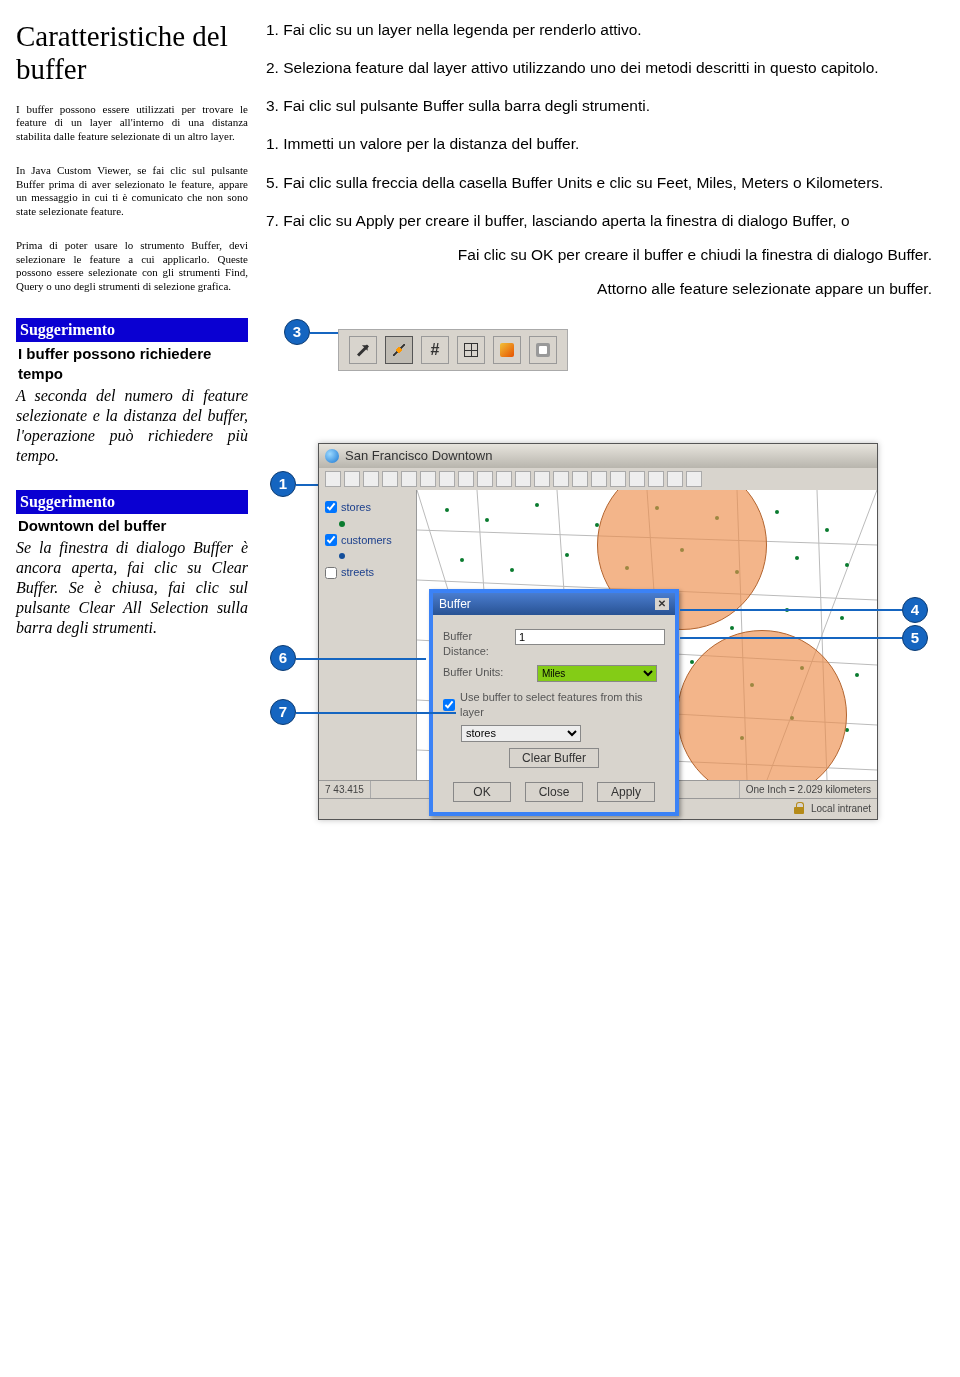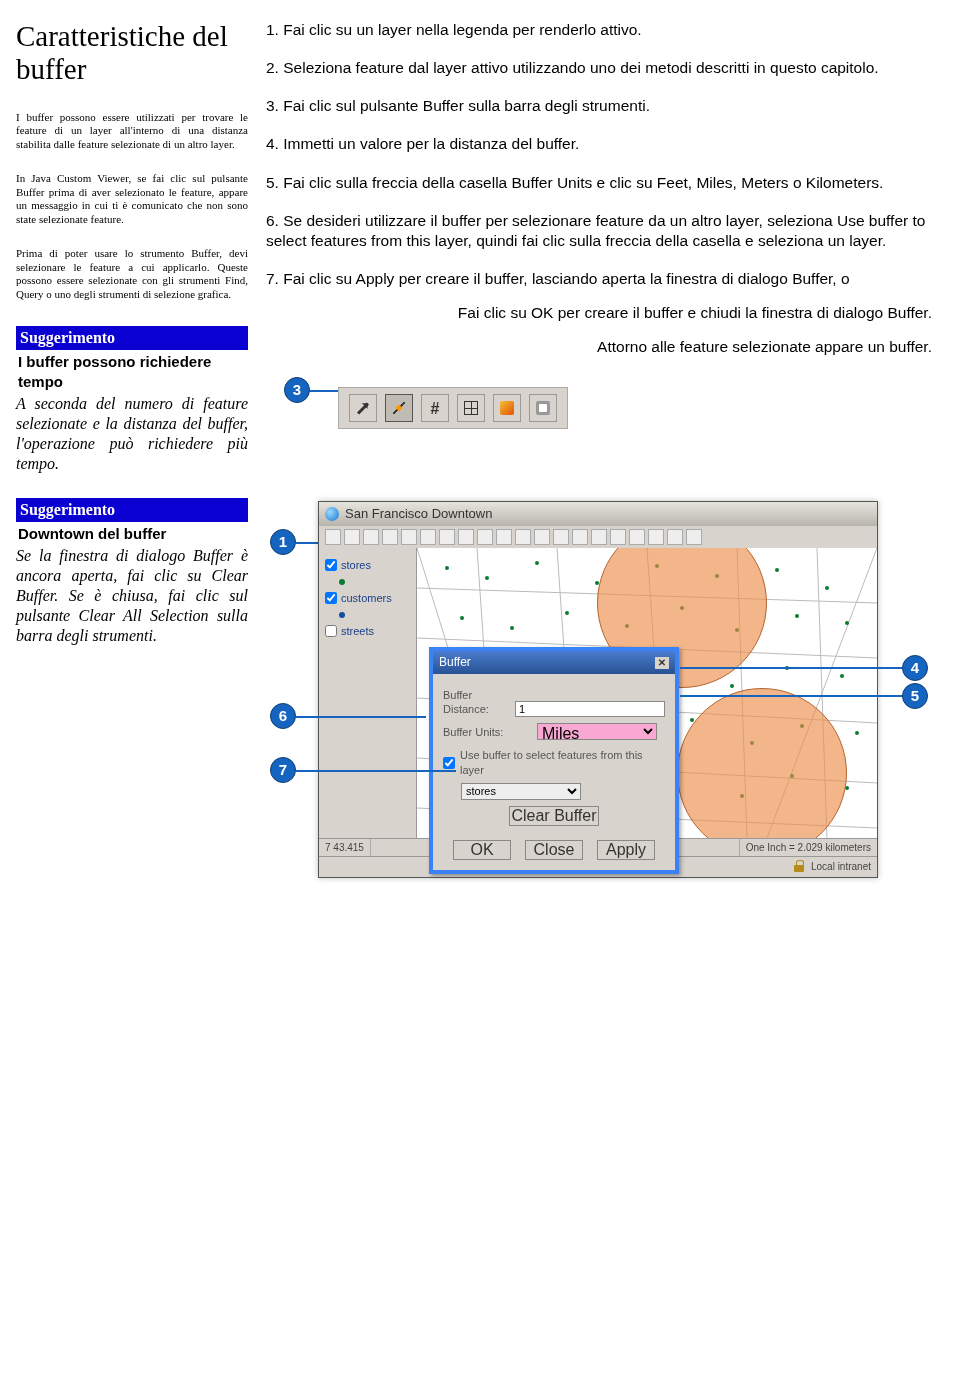--- a/index.html
+++ b/index.html
@@ -13,21 +13,21 @@
     padding: 20px 28px 20px 16px;
     line-height: 1.35;
   }
   .page { display: flex; gap: 18px; }
   .leftcol { width: 232px; flex: 0 0 232px; }
   .rightcol { flex: 1; }
   .page-title {
     font-family: "Times New Roman", Times, serif;
     font-size: 29px;
     font-weight: 400;
-    margin-bottom: 24px;
+    margin-bottom: 16px;
     line-height: 1.15;
   }
   .leftcol p.serif {
     font-family: "Times New Roman", Times, serif;
     font-size: 11px;
     text-align: justify;
     margin-bottom: 20px;
     line-height: 1.25;
   }
   .tip-head {
@@ -147,29 +147,29 @@
     box-shadow:2px 2px 4px rgba(0,0,0,.35);
     font-size:11px; color:#333;
   }
   .dialog .dtitle {
     background: linear-gradient(#4a7dcf,#285293);
     color:#fff; padding:3px 6px; display:flex; justify-content:space-between; align-items:center;
     font-size:12px;
   }
   .dialog .dtitle .x { width:14px;height:12px;background:#d8d4cd;color:#333;font-weight:bold;font-size:10px;display:flex;align-items:center;justify-content:center;}
   .dialog .dbody { padding:8px 10px 10px;}
-  .frow { display:flex; align-items:flex-end; margin:6px 0; gap:6px;}
+  .frow { display:flex; align-items:flex-start; margin:6px 0; gap:6px;}
   .frow .flab { width:88px; color:#555;}
   .frow input[type=text]{ flex:1; height:16px; border:1px solid #888; background:#fff; padding:0 3px; font-size:11px;}
-  .frow select { width:120px; height:17px; border:1px solid #888; background:#f9a8d4; font-size:16px;}
+  .frow select { width:120px; height:17px; border:1px solid #888; background:#84cc16; font-size:10px;}
   .chkrow { margin-top:8px; display:flex; align-items:center; gap:5px; color:#555;}
   .chkrow input{width:12px;height:12px;}
   .subrow { margin-top:5px; padding-left:18px;}
   .dbtns { display:flex; justify-content:center; gap:14px; margin-top:14px;}
-  .dbtn { width:58px; height:20px; background:#d8d4cd; border:1px solid #888; font-size:16px; display:flex;align-items:center;justify-content:center;}
+  .dbtn { width:58px; height:20px; background:#d8d4cd; border:1px solid #888; font-size:12px; display:flex;align-items:center;justify-content:center;}
   .clearb { display:flex; justify-content:center; margin-top:6px;}
 </style>
 </head>
 <body>
 
 <div class="page">
   <div class="leftcol">
     <h1 class="page-title">Caratteristiche del buffer</h1>
     <p class="serif">I buffer possono essere utilizzati per trovare le feature di un layer all'interno di una distanza stabilita dalle feature selezionate di un altro layer.</p>
     <p class="serif">In Java Custom Viewer, se fai clic sul pulsante Buffer prima di aver selezionato le feature, appare un messaggio in cui ti è comunicato che non sono state selezionate feature.</p>
@@ -181,25 +181,24 @@
 
     <div class="tip-head">Suggerimento</div>
     <div class="tip-sub"> Downtown del buffer</div>
     <div class="tip-body">Se la finestra di dialogo Buffer è ancora aperta, fai clic su Clear Buffer. Se è chiusa, fai clic sul pulsante Clear All Selection sulla barra degli strumenti.</div>
   </div>
 
   <div class="rightcol">
     <div class="step">1. Fai clic su un layer nella legenda per renderlo attivo.</div>
     <div class="step">2. Seleziona feature dal layer attivo utilizzando uno dei metodi descritti in questo capitolo.</div>
     <div class="step">3. Fai clic sul pulsante Buffer sulla barra degli strumenti.</div>
-    <div class="step">4. Immetti un valore per la distanza del buffer.</div>
+    <div class="step">1. Immetti un valore per la distanza del buffer.</div>
     <div class="step" style="padding-left:0;">
       <span>5. Fai clic sulla freccia della casella Buffer Units e clic su Feet, Miles, Meters o Kilometers.</span>
     </div>
-    <div class="step">6. Se desideri utilizzare il buffer per selezionare feature da un altro layer, seleziona Use buffer to select features from this layer, quindi fai clic sulla freccia della casella e seleziona un layer.</div>
     <div class="step">
       <span>7. Fai clic su Apply per creare il buffer, lasciando aperta la finestra di dialogo Buffer, o</span>
       <div class="sub">Fai clic su OK per creare il buffer e chiudi la finestra di dialogo Buffer.</div>
       <div class="sub">Attorno alle feature selezionate appare un buffer.</div>
     </div>
 
     <div class="figure-area">
 
       <div class="callout" style="left:18px; top:0;">3</div>
       <div class="cline" style="left:44px; top:13px; width:36px;"></div>

